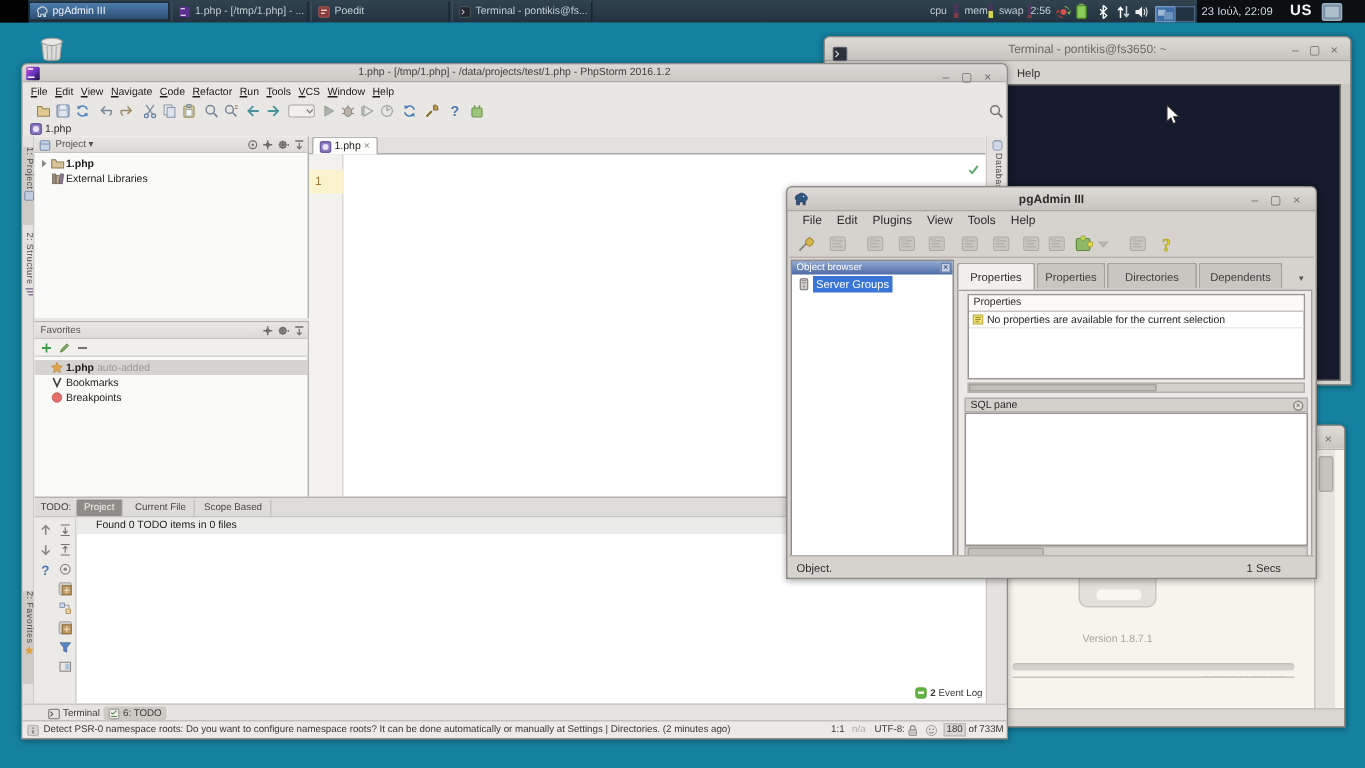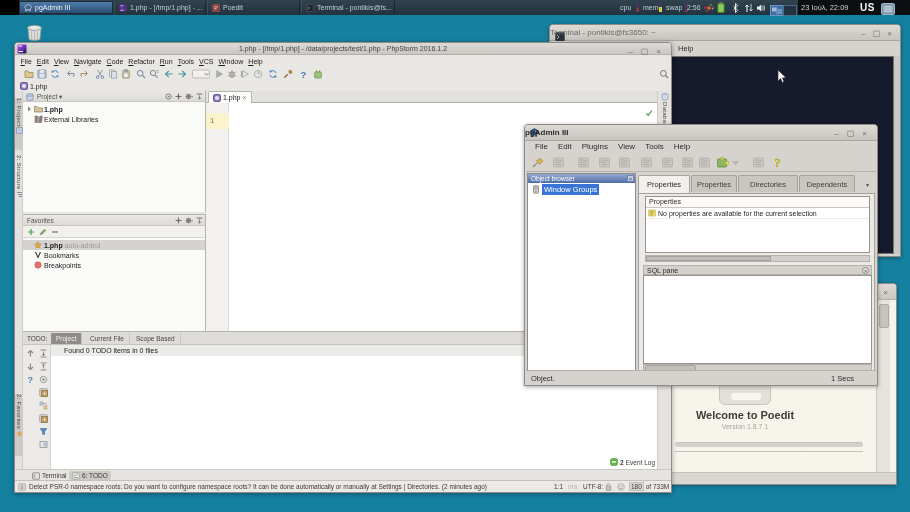--- a/index.html
+++ b/index.html
@@ -25,21 +25,21 @@
   #panel-date { position:absolute; top:0; height:15px; line-height:15px; font-size:7.5px; color:#ccd4da; }
   #panel-layout { position:absolute; top:0; height:15px; line-height:15px; font-size:10px; font-weight:bold; color:#f4f7f9; letter-spacing:0.5px; }
   .tray-ico { position:absolute; }
 
   
   .gwin { position:absolute; background:#d6d3cf; border:1px solid #8f8c88; border-radius:4px 4px 0 0;
           box-shadow:0 1px 4px rgba(0,0,0,0.35); }
   .gtitle { position:relative; height:16px; background:linear-gradient(#dedbd7,#c7c4c0);
             border-bottom:1px solid #aaa7a3; border-radius:3px 3px 0 0; }
   .gtitle .ttext { position:absolute; left:0; right:0; top:0; height:16px; line-height:16px;
-                   font-size:8px; color:#6b6965; }
+                   text-align:center; font-size:8px; color:#6b6965; }
   .winbtns { position:absolute; top:0; height:16px; display:flex; align-items:center; gap:4px; }
   .winbtn { width:9px; height:9px; line-height:9px; text-align:center; font-size:8px; color:#6b6966; }
 
   
   #terminal { left:549px; top:24px; width:352px; height:233px; }
   #term-menubar { position:absolute; left:1px; right:1px; top:16px; height:15px; background:#d6d3cf; }
   .term-menu-item { position:absolute; top:0; height:15px; line-height:15px; font-size:7.5px; color:#2f2d2b; padding:0 4px; }
   #term-content { position:absolute; left:2px; top:31px; width:342px; height:198px;
                   background:#151a2c; border:1px solid #76736f; }
   #term-scroll { position:absolute; left:344px; top:31px; width:6px; height:198px; background:#cbc8c4; }
@@ -194,21 +194,20 @@
 
   <div class="gwin" id="poedit">
     <div id="poedit-top">
       <div class="winbtns" style="right:6px;">
         <span class="winbtn">×</span>
       </div>
     </div>
     <div id="poedit-logo">
         <div id="poedit-logo-slot"></div>
       </div>
-    <div id="poedit-welcome">Welcome to Poedit</div>
     <div id="poedit-version">Version 1.8.7.1</div>
     <div id="poedit-bar1"></div>
     <div id="poedit-line2"></div>
     <div id="poedit-tinytext">·–·–––·–·––·–––·–·–</div>
     <div id="poedit-scroll">
         <div id="poedit-thumb"></div>
       </div>
     <div id="poedit-bottom"></div>
   </div>
 
@@ -713,21 +712,21 @@
       <div id="pg-browser-header">
         <span class="t">Object browser</span>
         <span id="pg-browser-x">×</span>
       </div>
       <div id="pg-server-row">
         <span style="display: inline-block; line-height: 0;"><svg width="8" height="9" viewBox="0 0 8 9">
               <rect x="1.5" y="0.8" width="5" height="7.4" rx="0.8" fill="#d0cdc9" stroke="#76736f" stroke-width="0.7"></rect>
               <path d="M2.5 2 L5.5 2 M2.5 3.5 L5.5 3.5" stroke="#8a8783" stroke-width="0.6"></path>
               <circle cx="4" cy="6" r="0.7" fill="#8a8783"></circle>
             </svg></span>
-        <span id="pg-server-sel">Window Groups</span>
+        <span id="pg-server-sel">Server Groups</span>
       </div>
     </div>
 
     <div id="pg-tabstrip">
       <span class="pg-tab active" style="left:0px;width:52px;">Properties</span>
       <span class="pg-tab" style="left:53px;width:46px;">Properties</span>
       <span class="pg-tab" style="left:100px;width:60px;">Directories</span>
       <span class="pg-tab" style="left:161px;width:56px;">Dependents</span>
       <span class="abs" style="right:6px;top:6px;color:#55524f;font-size:6px;">▾</span>
     </div>

